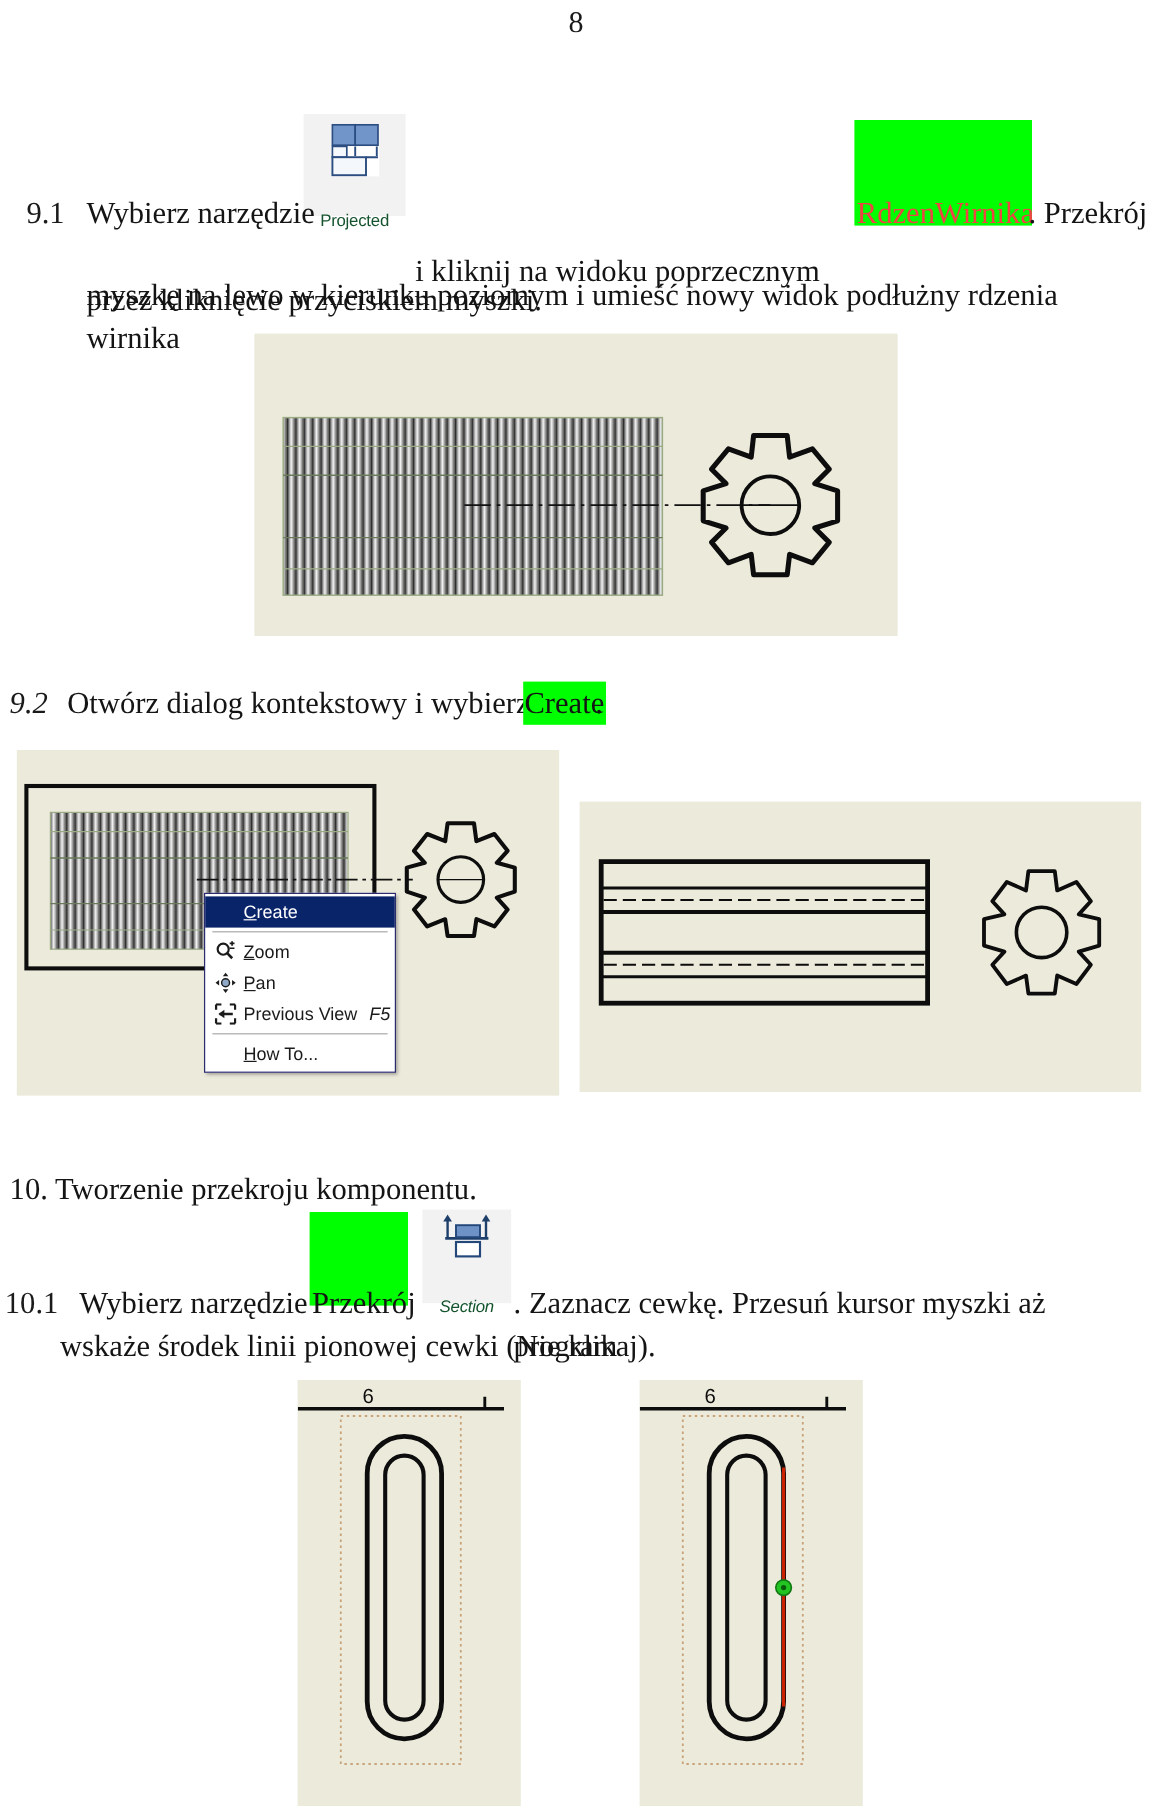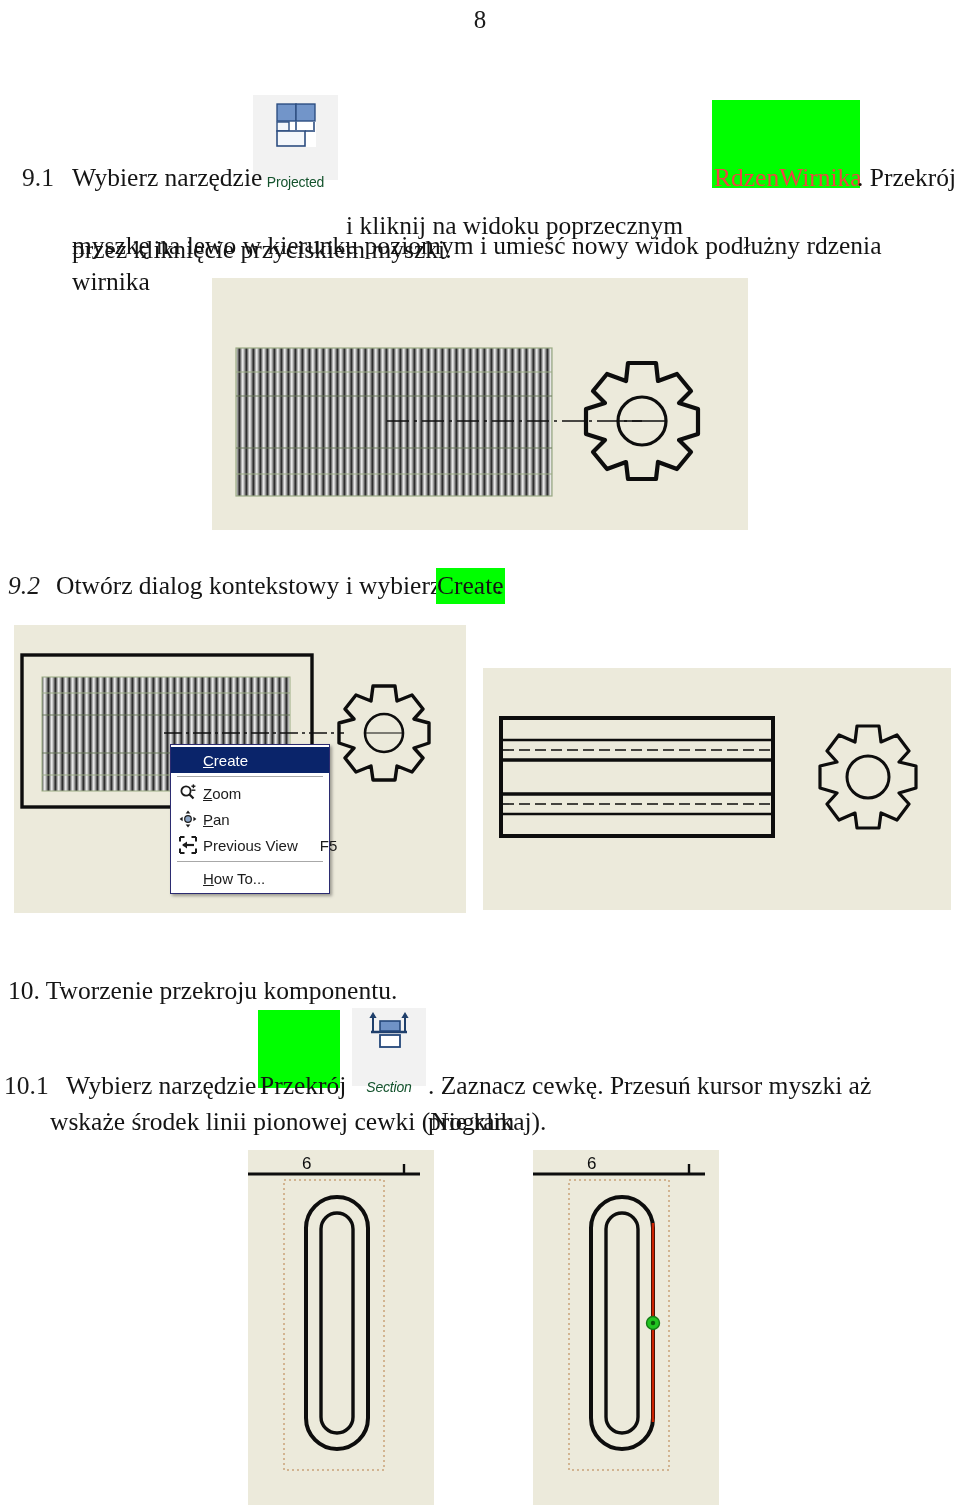--- a/index.html
+++ b/index.html
@@ -104,21 +104,21 @@
   }
   .ctx-icon {
     width: 26px;
     min-width: 26px;
     display: flex;
     align-items: center;
     justify-content: center;
   }
   .ctx-label { padding-left: 2px; }
   .ctx-label u { text-decoration: underline; }
-  .ctx-key { margin-left: 22px; }
+  .ctx-key { margin-left: 10px; font-style: italic; }
   .ctx-sep {
     height: 1px;
     background: #a8a8a8;
     margin: 3px 6px 3px 6px;
   }
 </style>
 </head>
 <body>
 
 <div class="page-number">8</div>

